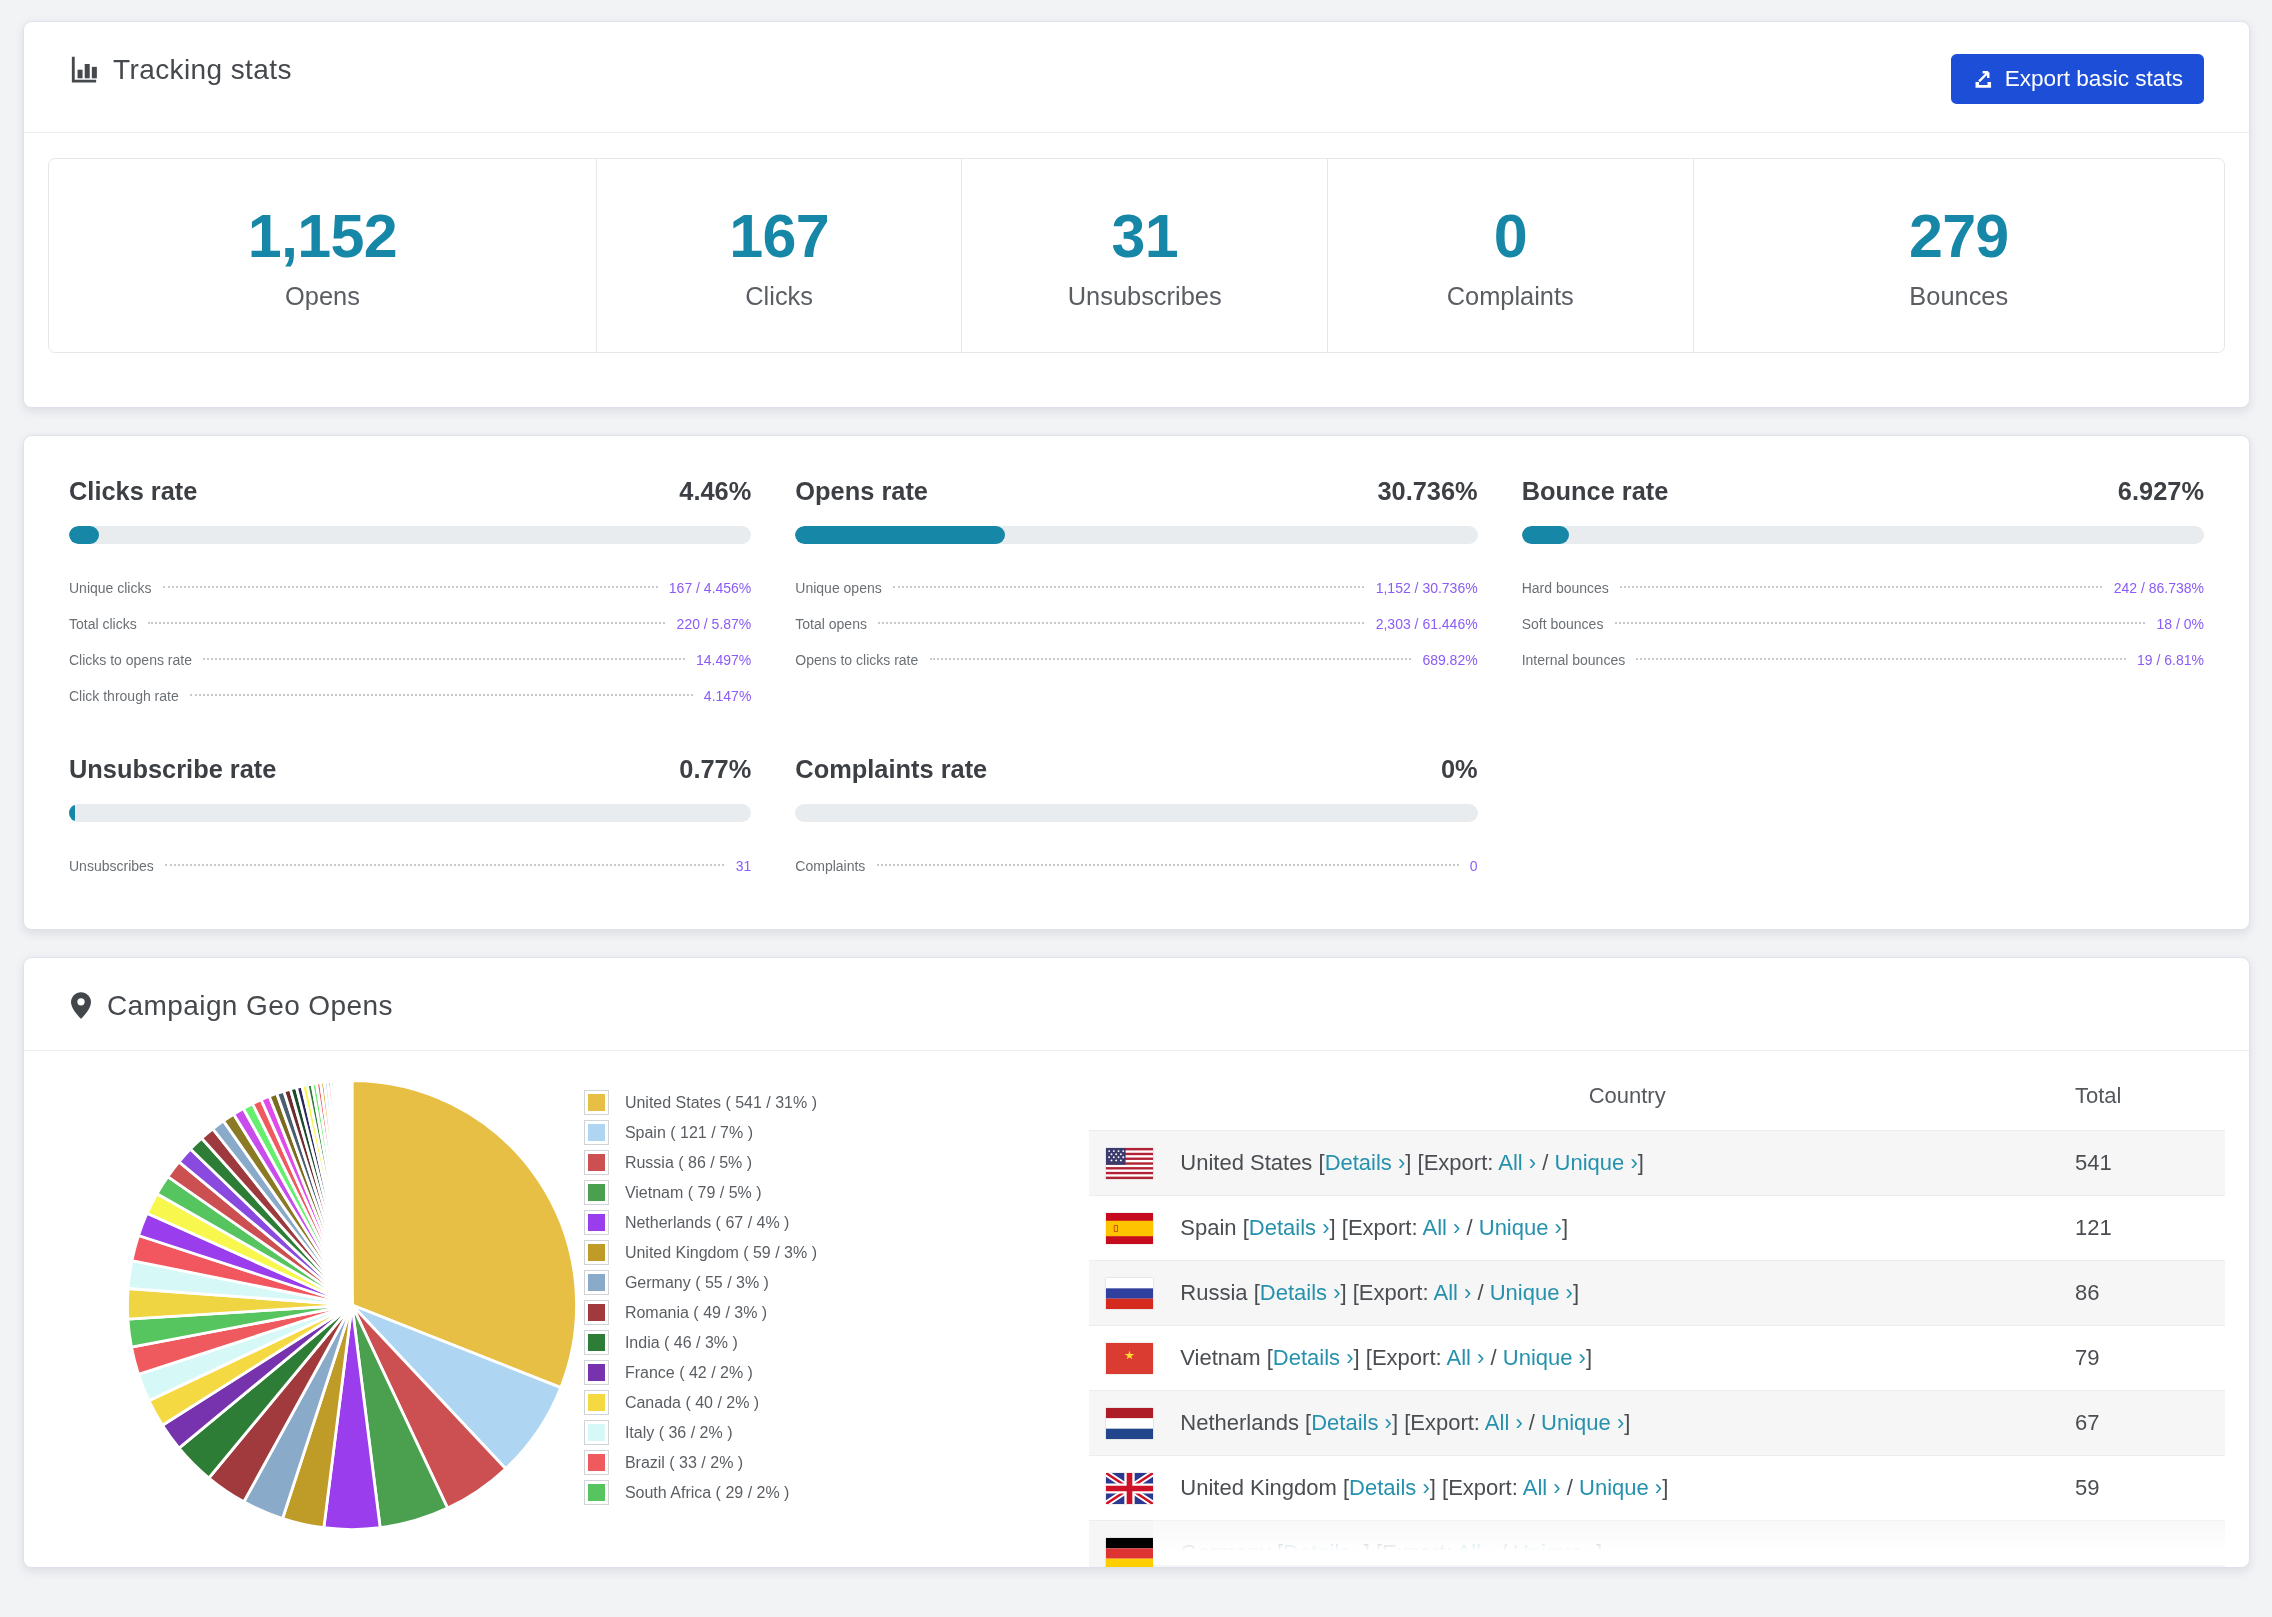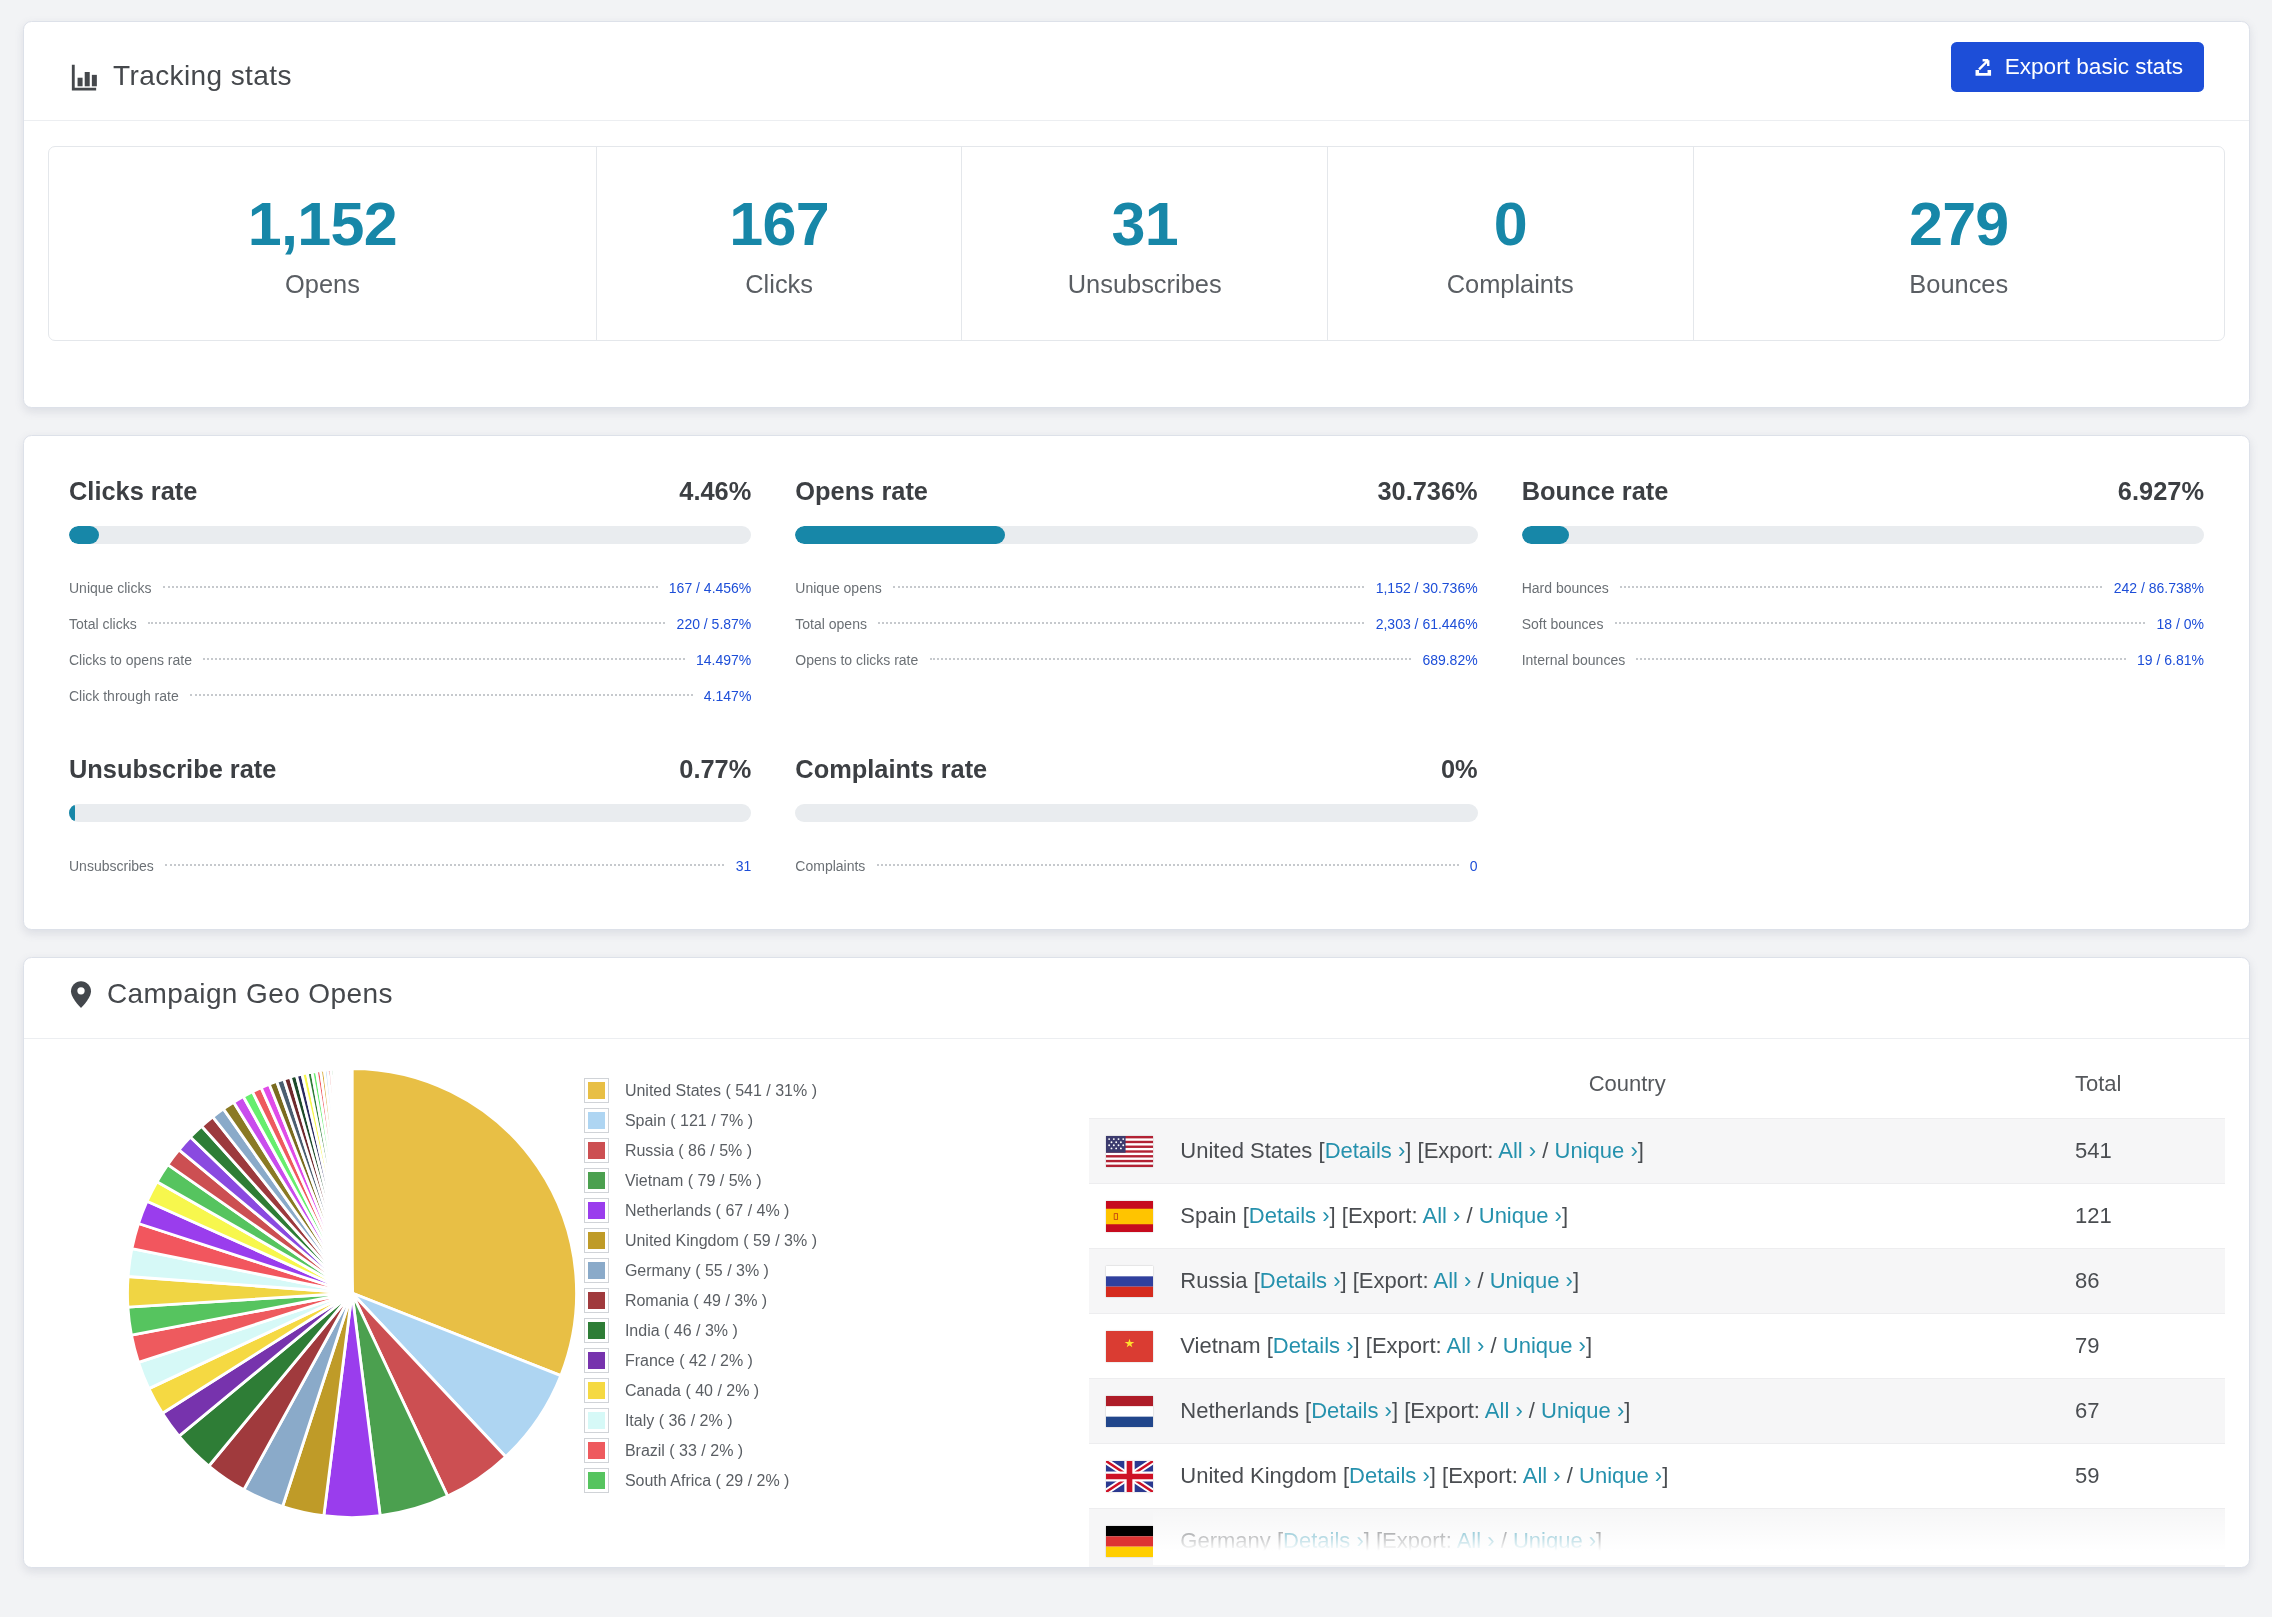--- a/index.html
+++ b/index.html
@@ -11,22 +11,22 @@
   }
   .card {
     background:#fff;
     border:1.4px solid #dde1e9;
     border-radius:8.5px;
     box-shadow:0 3.5px 8.5px rgba(110,120,145,.16);
     margin:0 23px;
     position:relative;
   }
   .card-header {
-    display:flex; align-items:flex-end;
-    padding:20px 45px 28px 45px;
+    display:flex; align-items:flex-start;
+    padding:32px 45px 28px 45px;
     border-bottom:1.4px solid #eceef1;
   }
   .card-title { font-size:28px; color:#45484c; letter-spacing:0.4px; }
   .hicon { margin-right:14px; display:flex; align-items:center; }
 
   
   #card-tracking { margin-top:21px; height:387px; }
   .export-btn {
     margin-left:auto;
     background:#1d4ed8; color:#fff;
@@ -61,21 +61,21 @@
     column-gap:44px; row-gap:41px;
   }
   .rate-head { display:flex; justify-content:space-between; align-items:baseline; margin-bottom:20px; }
   .rate-title, .rate-value { font-size:25.4px; font-weight:700; color:#3c3f43; }
   .bar { height:18.4px; background:#e9ecef; border-radius:10px; overflow:hidden; }
   .bar-fill { height:100%; background:#1787a8; border-radius:10px; }
   .rate-rows { margin-top:25.4px; }
   .rrow { display:flex; align-items:baseline; padding:10px 0; font-size:14px; }
   .rlabel { color:#6b7075; white-space:nowrap; }
   .leader { flex:1; border-bottom:2.1px dotted #c6c9cd; margin:0 11.3px; transform:translateY(-5px); }
-  .rval { color:#1d4ed8; white-space:nowrap; }
+  .rval { color:#8b5cf6; white-space:nowrap; }
 
   
   #card-geo { margin-top:27px; height:611px; overflow:hidden; }
   .geo-body { display:flex; align-items:flex-start; }
   .pie-wrap { width:560px; flex:none; padding:21px 0 0 95px; }
   .legend { width:494px; flex:none; margin-top:37px; }
   .litem { display:flex; align-items:center; height:30px; font-size:16px; color:#5a5e63; cursor:pointer; }
   .swatch {
     width:25.4px; height:25.4px; flex:none;
     background:#fff; border:1.4px solid #d0d3d7;

